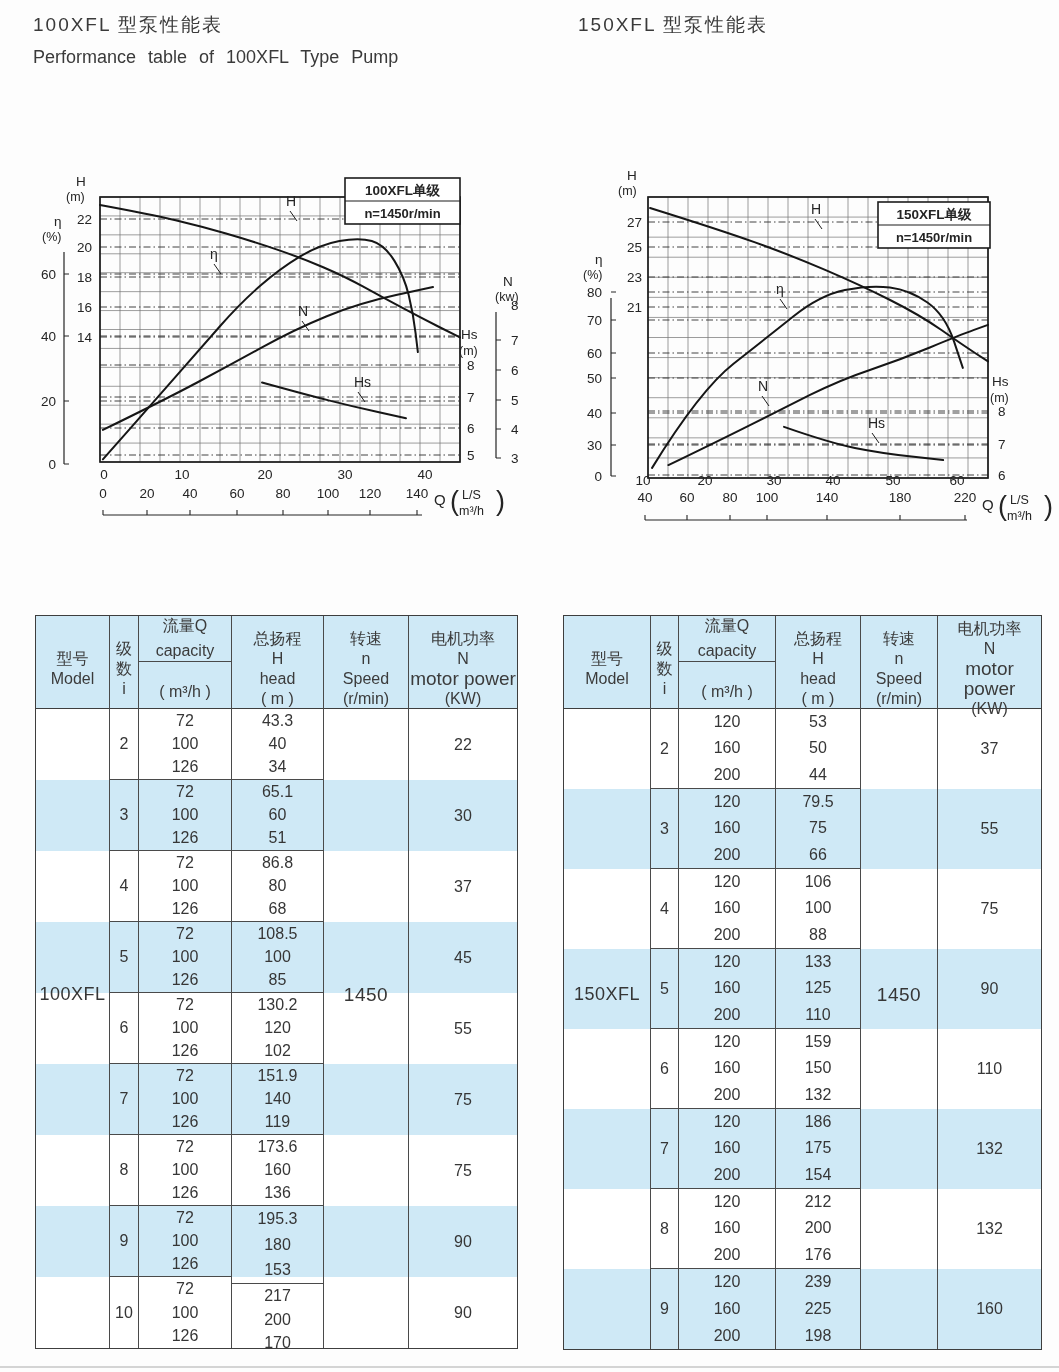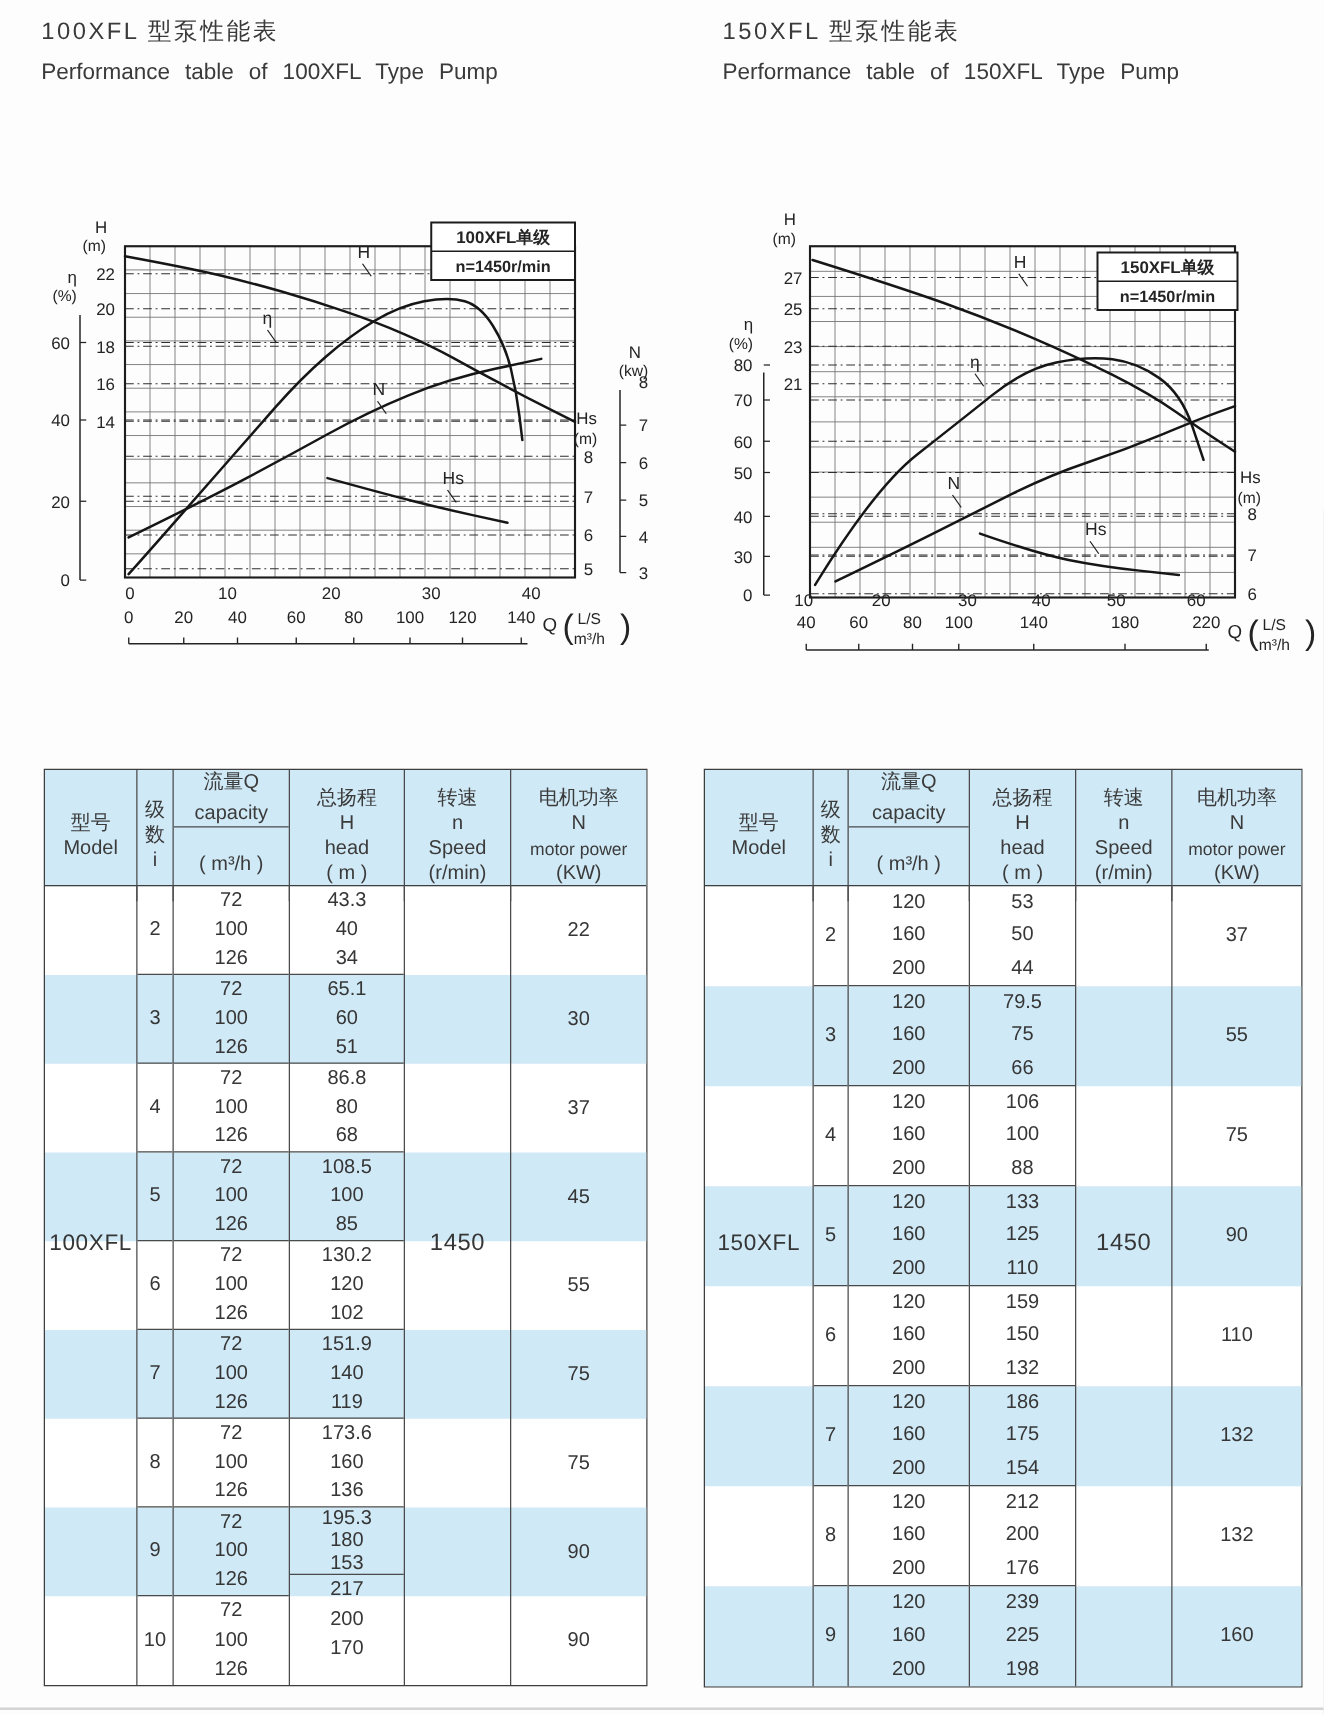--- a/index.html
+++ b/index.html
@@ -14,21 +14,21 @@
   .ptable{position:absolute;border:1.5px solid #3e3e3e;background:#fff;}
   .thead{display:grid;height:93px;background:#cfe9f6;border-bottom:1.5px solid #3e3e3e;box-sizing:border-box;}
   .th{display:flex;flex-direction:column;justify-content:center;align-items:center;
       border-right:1px solid #4a4a4a;font-size:16px;line-height:20px;text-align:center;
       height:100%;box-sizing:border-box;color:#3b3b3b;}
   .th:last-child{border-right:none;}
   .th.cap{justify-content:flex-start;}
   .cap-top{height:45px;display:flex;flex-direction:column;justify-content:space-between;width:100%;}
   .cap-unit{height:60px;border-top:1px solid #4a4a4a;display:flex;align-items:center;justify-content:center;width:100%;box-sizing:border-box;}
   .thl{width:100%;}
-  .small{font-size:14px;}
+  .small{font-size:19px;}
   .tbody{position:relative;width:100%;}
   .stripe{position:absolute;left:0;width:100%;background:#cfe9f6;}
   .bcol{position:absolute;top:0;height:100%;box-sizing:border-box;}
   .brd{border-right:1px solid #4a4a4a;}
   .gcell{box-sizing:border-box;border-bottom:1px solid #4a4a4a;display:flex;flex-direction:column;
          justify-content:center;font-size:16px;color:#363636;}
   .gcell.nob{border-bottom:none;}
   .gcell:last-child{border-bottom:none;}
   .gcell.cen{flex-direction:row;align-items:center;justify-content:center;}
   .tline{flex:1;display:flex;align-items:center;justify-content:center;}
@@ -39,21 +39,20 @@
 <body>
 
 <div class="page">
 
   <div class="title" style="left:33px;top:12px;">
     <div class="tcn">100XFL 型泵性能表</div>
     <div class="ten">Performance table of 100XFL Type Pump</div>
   </div>
   <div class="title" style="left:578px;top:12px;">
     <div class="tcn">150XFL 型泵性能表</div>
-    <div class="ten">Performance table of 150XFL Type Pump</div>
   </div>
 
   <div class="chartbox" style="left:40px;top:162px;">
     <svg id="c0" width="490" height="375" viewBox="0 0 490 375">
         <g stroke="#5a5a5a" stroke-width="0.7" opacity="0.85">
           <line x1="60" y1="35" x2="60" y2="300"></line>
           <line x1="80" y1="35" x2="80" y2="300"></line>
           <line x1="100" y1="35" x2="100" y2="300"></line>
           <line x1="120" y1="35" x2="120" y2="300"></line>
           <line x1="140" y1="35" x2="140" y2="300"></line>
@@ -454,21 +453,21 @@
           <div class="gcell" style="height: 71px;">
             <div class="tline">151.9</div>
             <div class="tline">140</div>
             <div class="tline">119</div>
           </div>
           <div class="gcell" style="height: 71px;">
             <div class="tline">173.6</div>
             <div class="tline">160</div>
             <div class="tline">136</div>
           </div>
-          <div class="gcell" style="height: 54px;">
+          <div class="gcell" style="height: 78px;">
             <div class="tline">195.3</div>
             <div class="tline">180</div>
             <div class="tline">153</div>
           </div>
           <div class="gcell" style="height: 71px;">
             <div class="tline">217</div>
             <div class="tline">200</div>
             <div class="tline">170</div>
           </div>
         </div>

